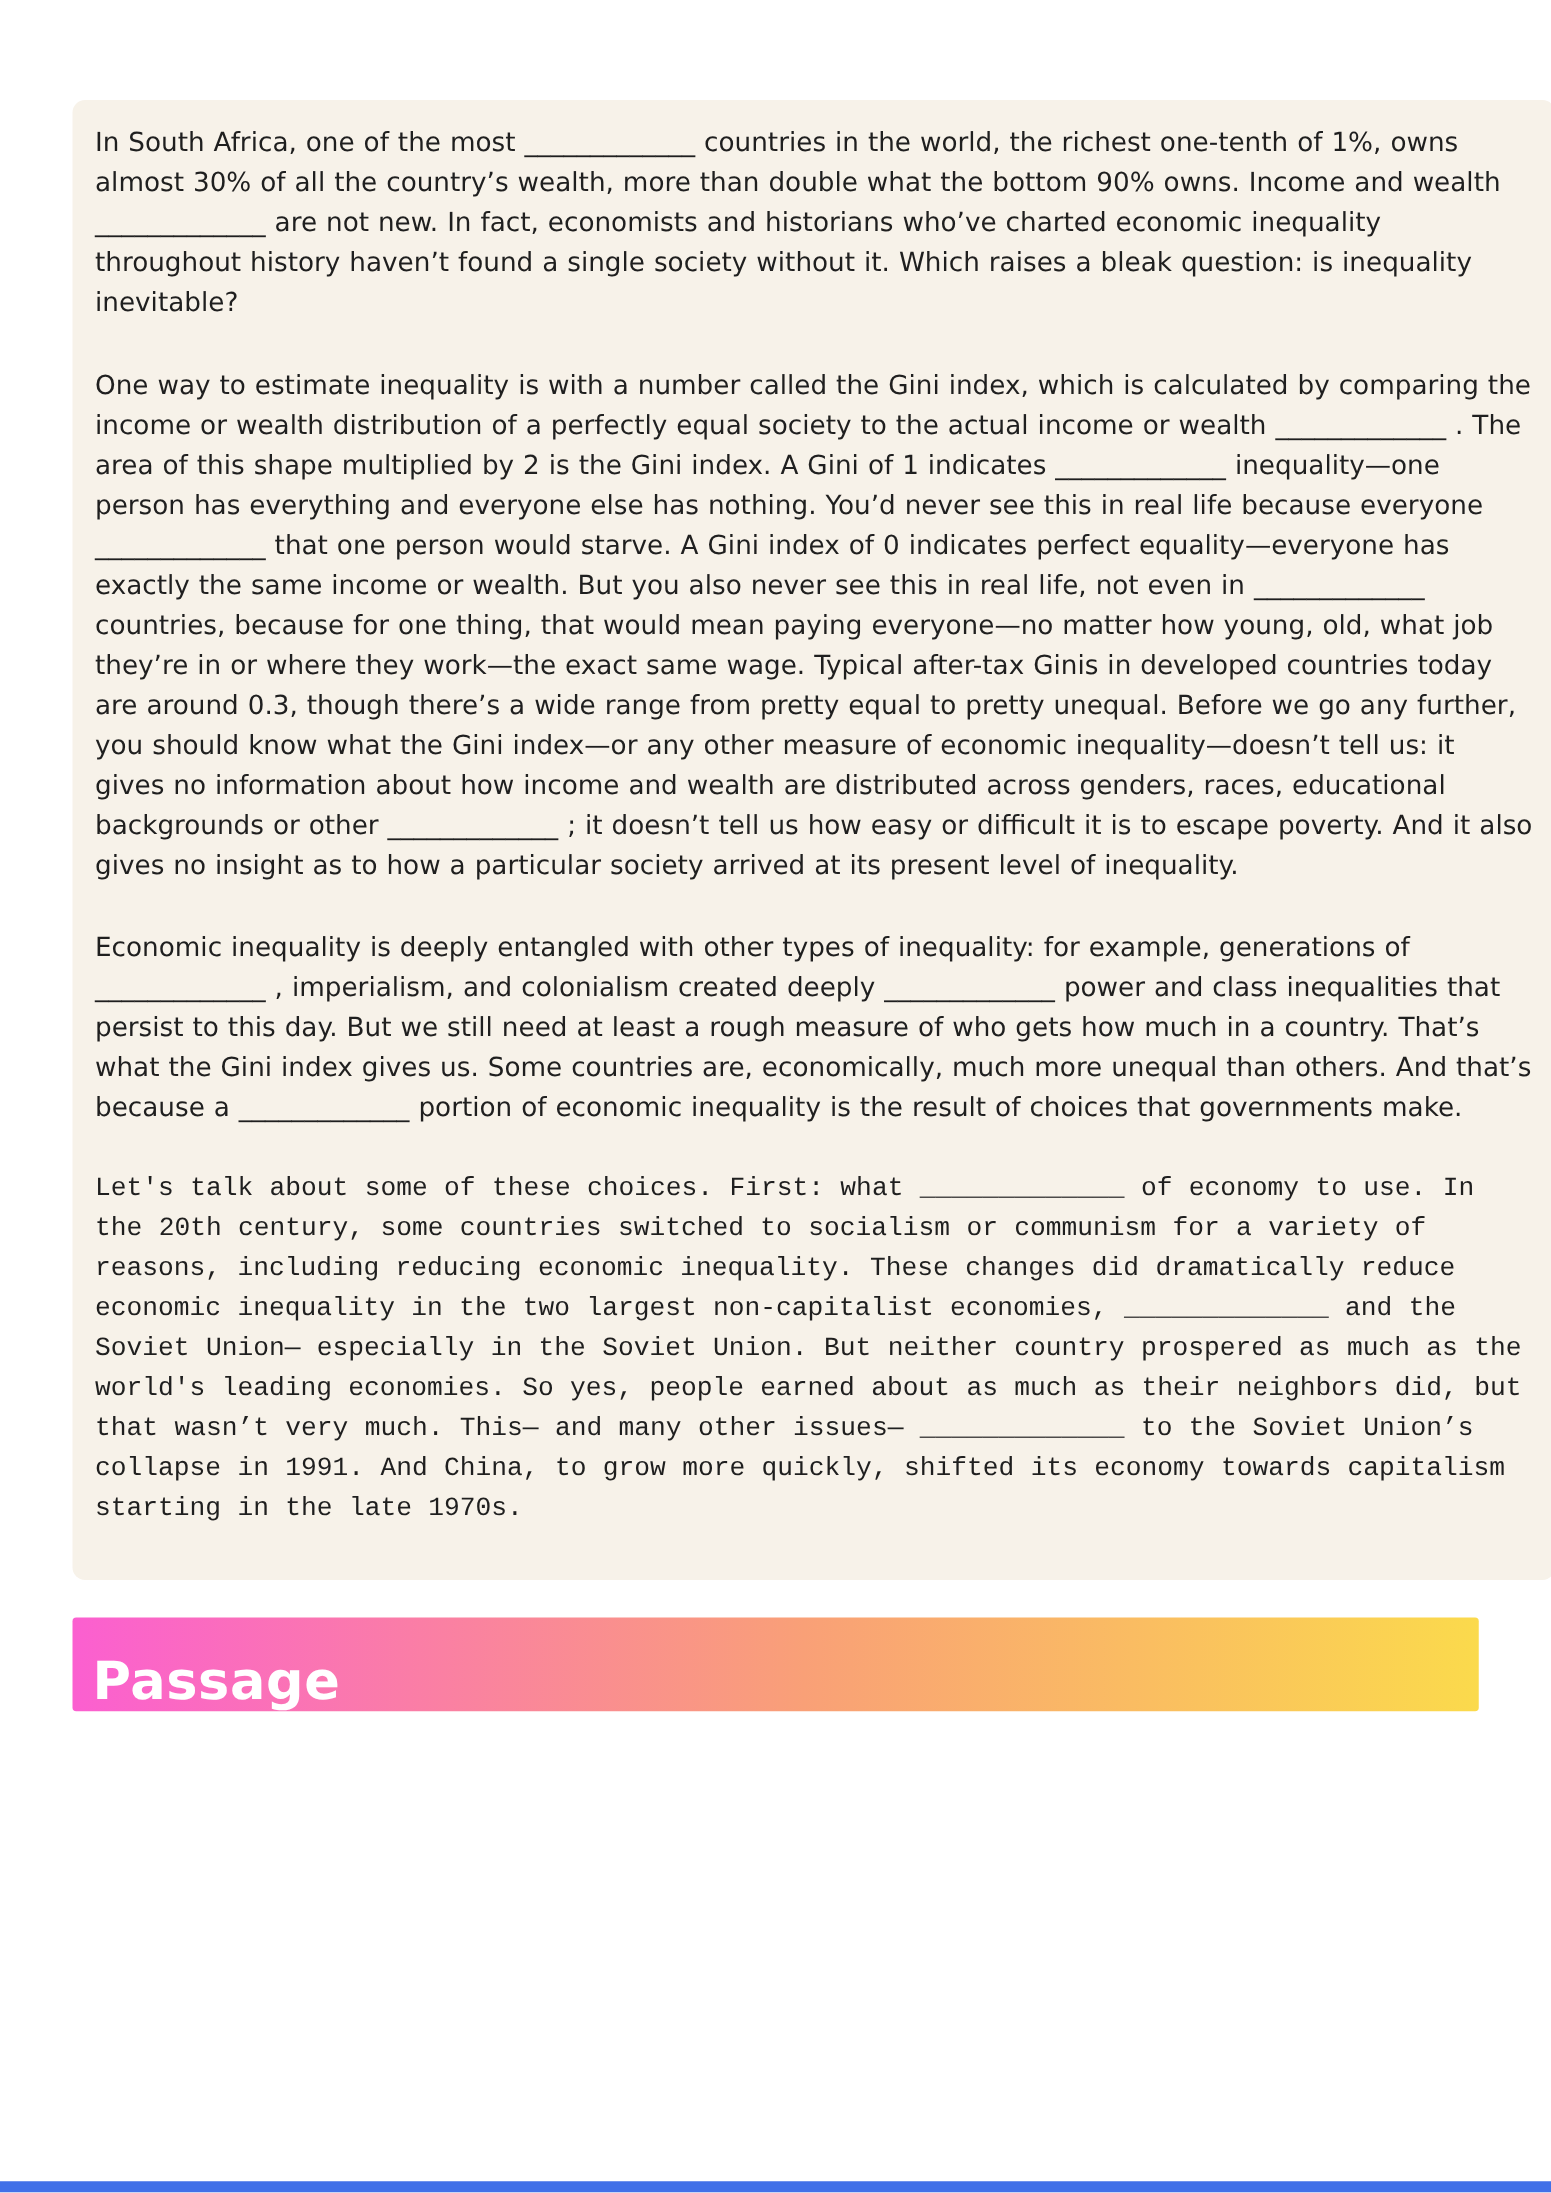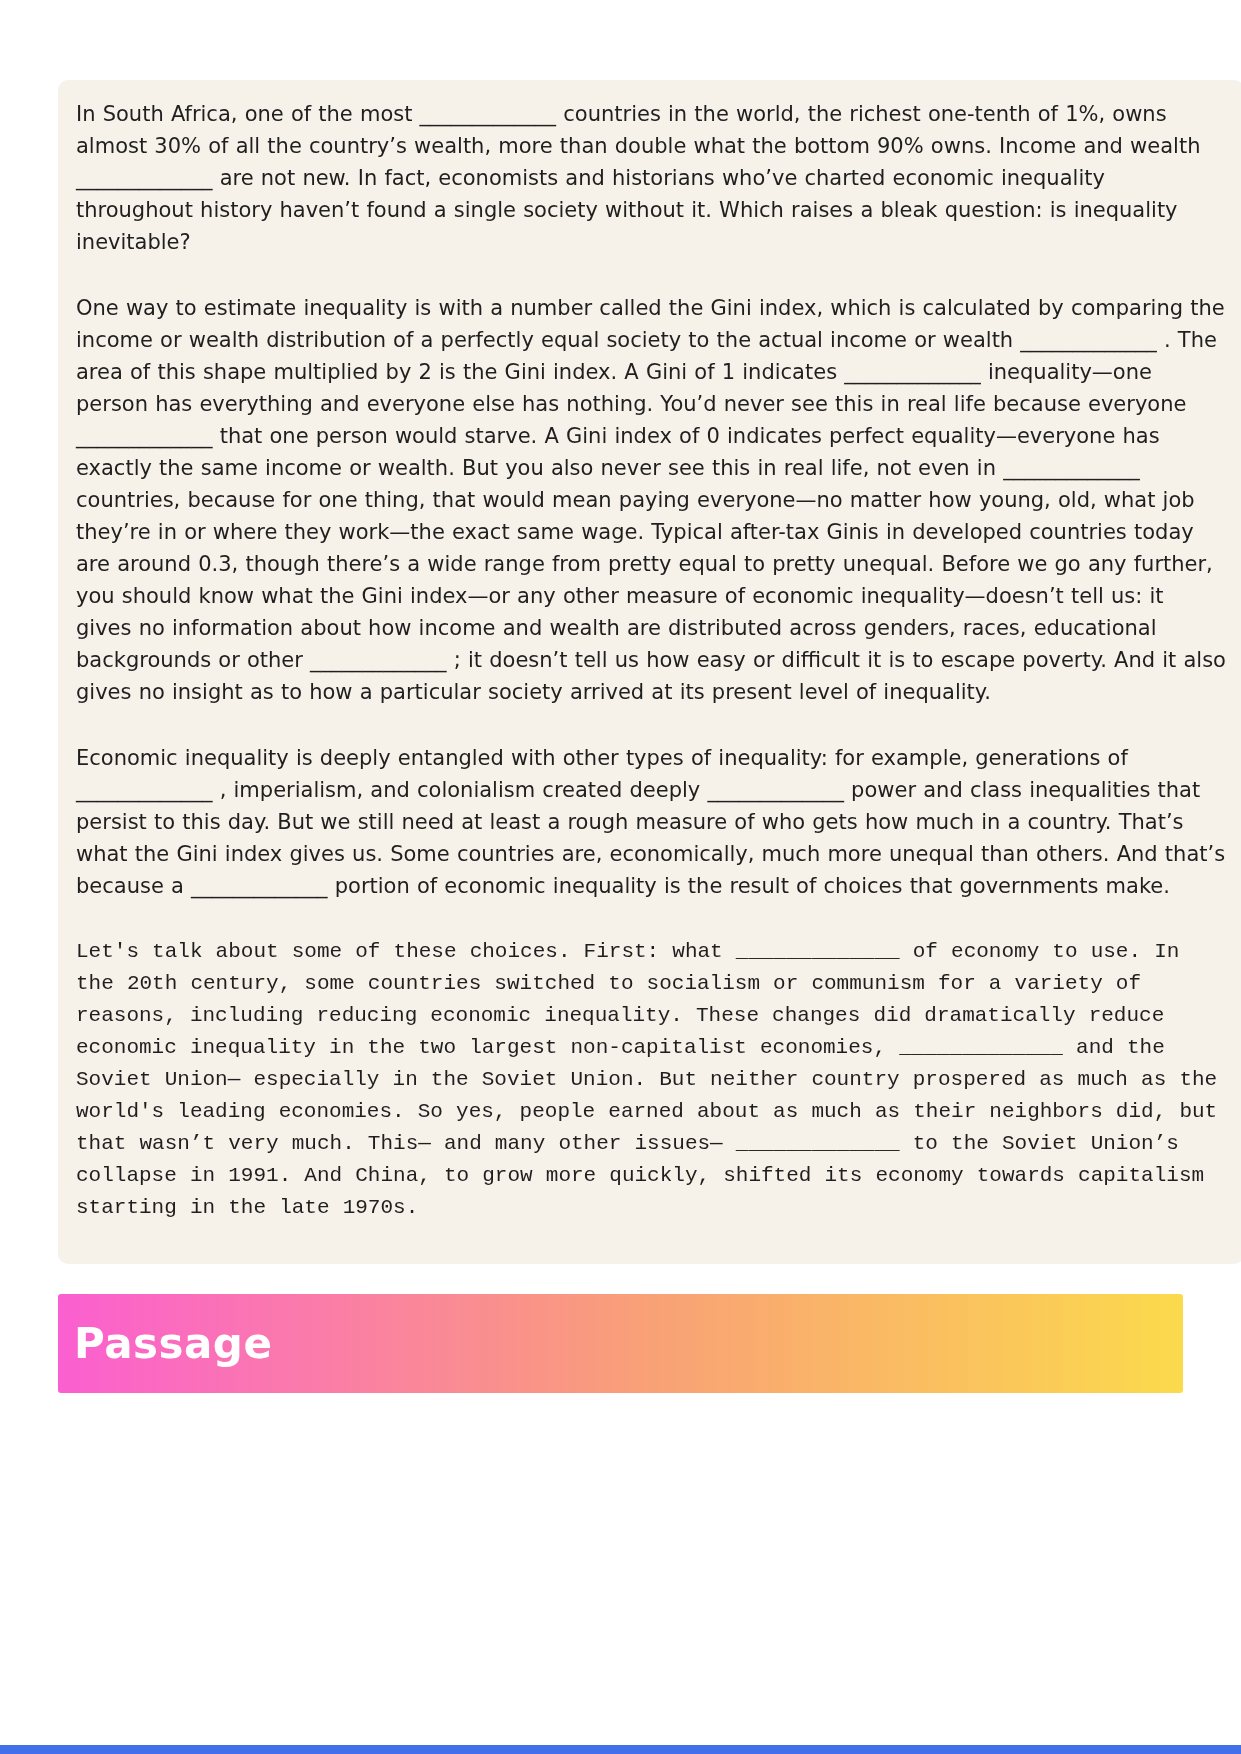--- a/index.html
+++ b/index.html
@@ -31,28 +31,28 @@
   }
   .passage-box p{
     margin:0 0 34px 0;
     font-size:21px;
     line-height:32px;
     color:var(--text,#1F1F1F);
     word-spacing:0.5px;
   }
   .passage-box p:last-child{margin-bottom:0;font-family:Liberation Mono, monospace;}
   .passage-header{
-    width:1125px;height:99px;
+    width:1125px;height:75px;
     margin-top:30px;
     border-radius:3px;
     background:linear-gradient(90deg,
       var(--gradient-start,#FB5FD0) 0%,
       var(--gradient-mid,#F9A077) 52%,
       var(--gradient-end,#FBDA4C) 100%);
-    display:flex;align-items:center;
+    display:flex;align-items:flex-end;
     padding-left:16px;
   }
   .passage-header h1{
     margin:0;
     font-size:42px;
     font-weight:bold;
     color:var(--header-text,#FFFFFF);
     letter-spacing:0.5px;
   }
   .bottom-bar{

